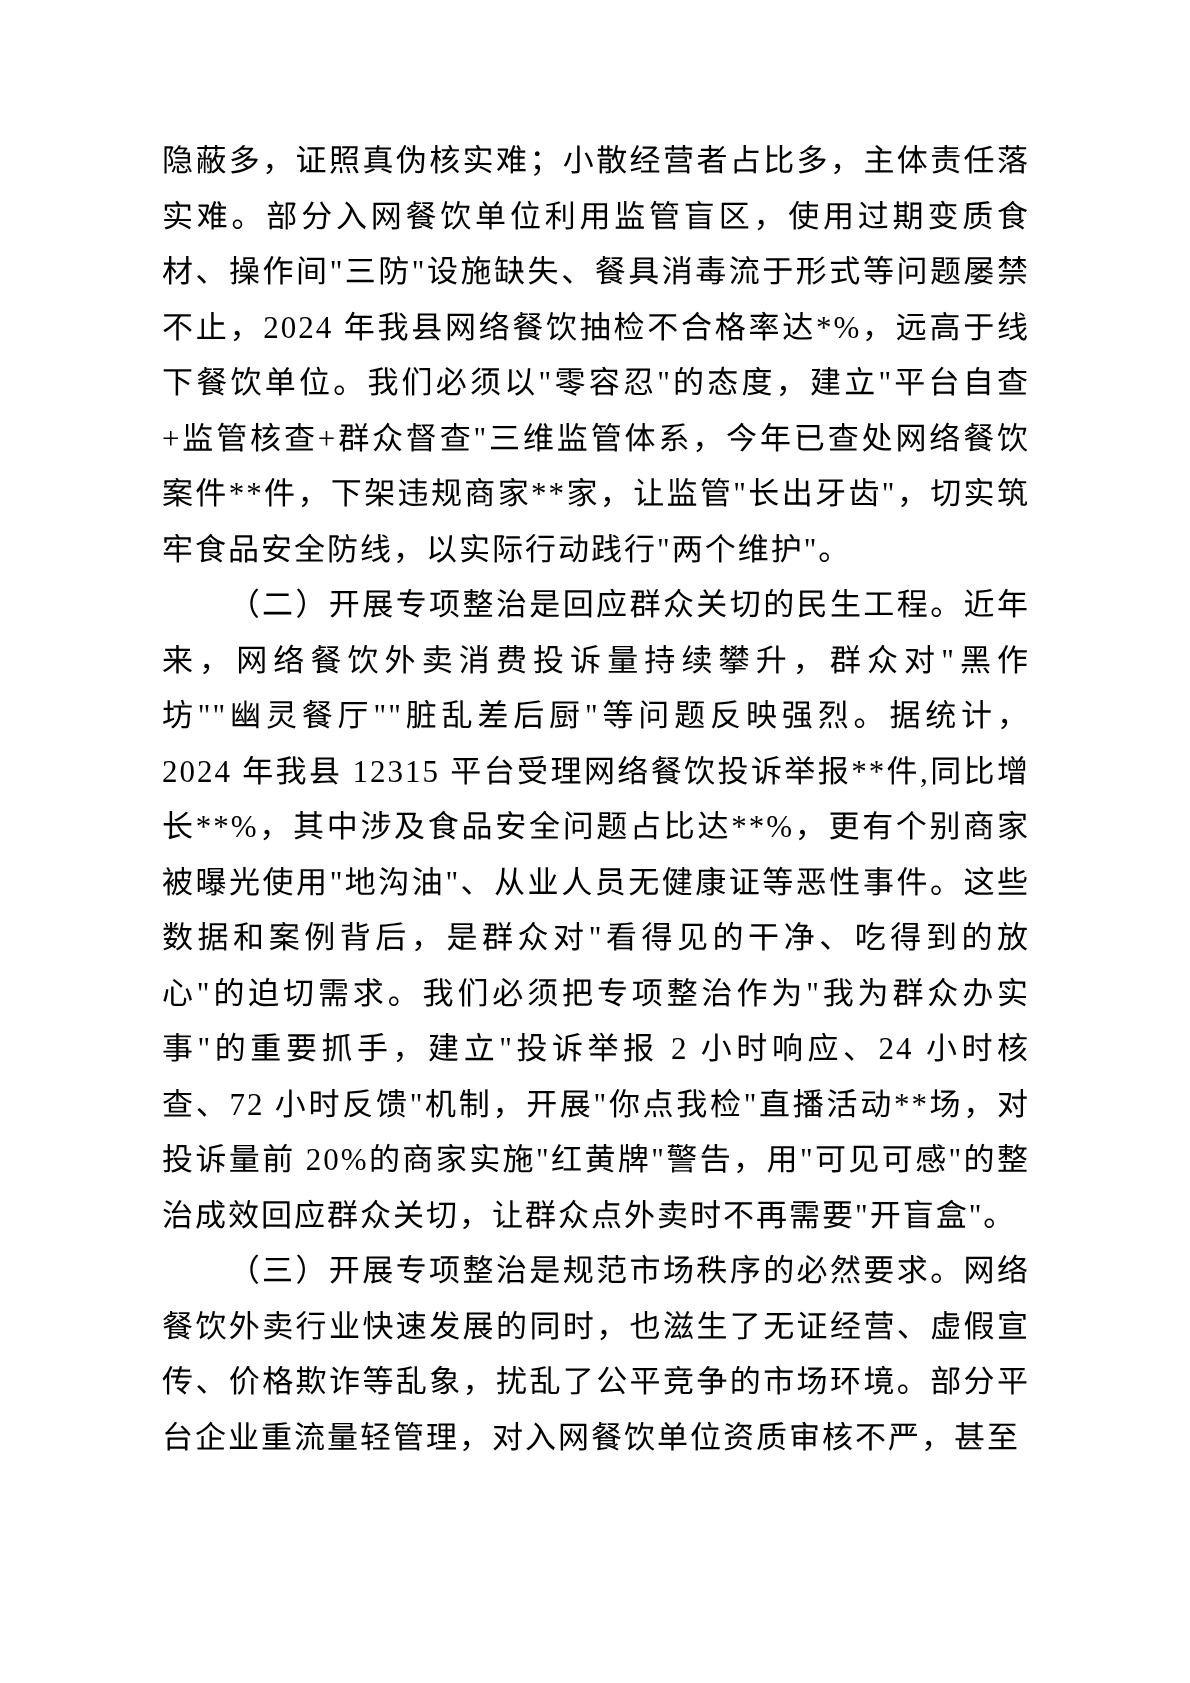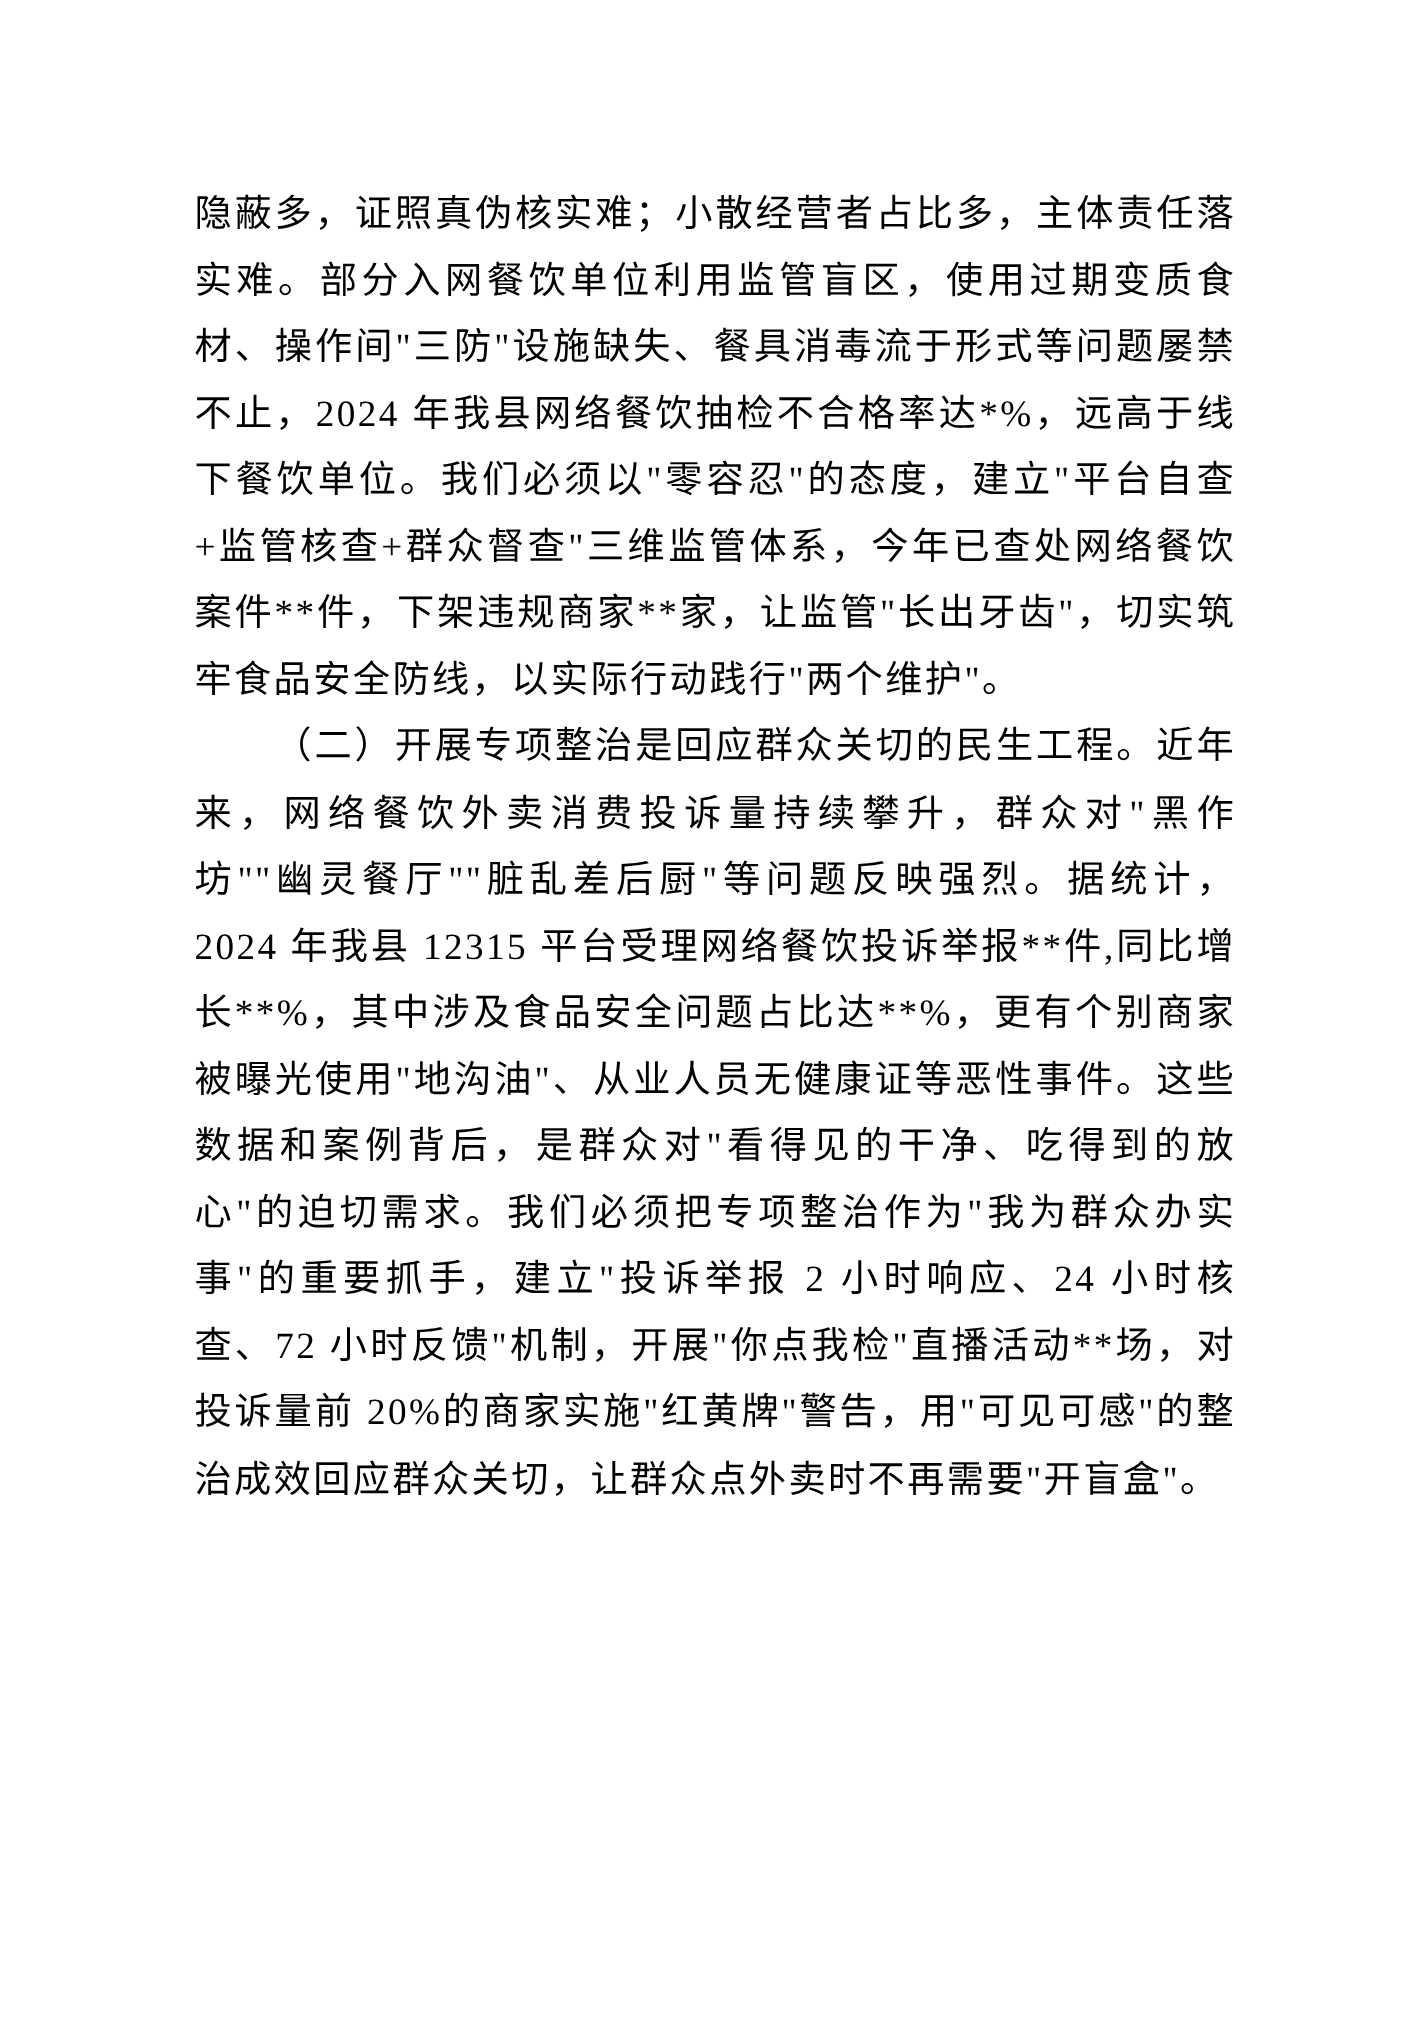--- a/index.html
+++ b/index.html
@@ -10,21 +10,21 @@
   .page {
     position: relative;
     width: 1190px;
     height: 1683px;
     background: #ffffff;
     overflow: hidden;
   }
   .text-block {
     position: absolute;
     left: 162px;
-    top: 150px;
+    top: 133px;
     width: 868px;
     font-family: "Liberation Serif", "DejaVu Serif", serif;
     font-size: 31px;
     line-height: 55.5px;
     letter-spacing: 2px;
     color: #000000;
     text-align: justify;
   }
   .text-block p {
     margin: 0;
@@ -38,14 +38,15 @@
   }
 </style>
 </head>
 <body>
 
 <div class="page">
   <div class="text-block">
 
   <p><span>隐蔽多，证照真伪核实难；小散经营者占比多，主体责任落实难。部分入网餐饮单位利用监管盲区，使用过期变质食材、操作间"三防"设施缺失、餐具消毒流于形式等问题屡禁不止，2024 年我县网络餐饮抽检不合格率达*%，远高于线下餐饮单位。我们必须以"零容忍"的态度，建立"平台自查+监管核查+群众督查"三维监管体系，今年已查处网络餐饮案件**件，下架违规商家**家，让监管"长出牙齿"，切实筑牢食品安全防线，以实际行动践行"两个维护"。</span></p>
       <p class="indent"><span class="run-bold">（二）开展专项整治是回应群众关切的民生工程。</span><span>近年来，网络餐饮外卖消费投诉量持续攀升，群众对"黑作坊""幽灵餐厅""脏乱差后厨"等问题反映强烈。据统计，2024 年我县 12315 平台受理网络餐饮投诉举报**件,同比增长**%，其中涉及食品安全问题占比达**%，更有个别商家被曝光使用"地沟油"、从业人员无健康证等恶性事件。这些数据和案例背后，是群众对"看得见的干净、吃得到的放心"的迫切需求。我们必须把专项整治作为"我为群众办实事"的重要抓手，建立"投诉举报 2 小时响应、24 小时核查、72 小时反馈"机制，开展"你点我检"直播活动**场，对投诉量前 20%的商家实施"红黄牌"警告，用"可见可感"的整治成效回应群众关切，让群众点外卖时不再需要"开盲盒"。</span></p>
+      <p class="indent"><span class="run-bold">（三）开展专项整治是规范市场秩序的必然要求。</span><span>网络餐饮外卖行业快速发展的同时，也滋生了无证经营、虚假宣传、价格欺诈等乱象，扰乱了公平竞争的市场环境。部分平台企业重流量轻管理，对入网餐饮单位资质审核不严，甚至</span></p>
     </div>
 </div>
 
 </body></html>

